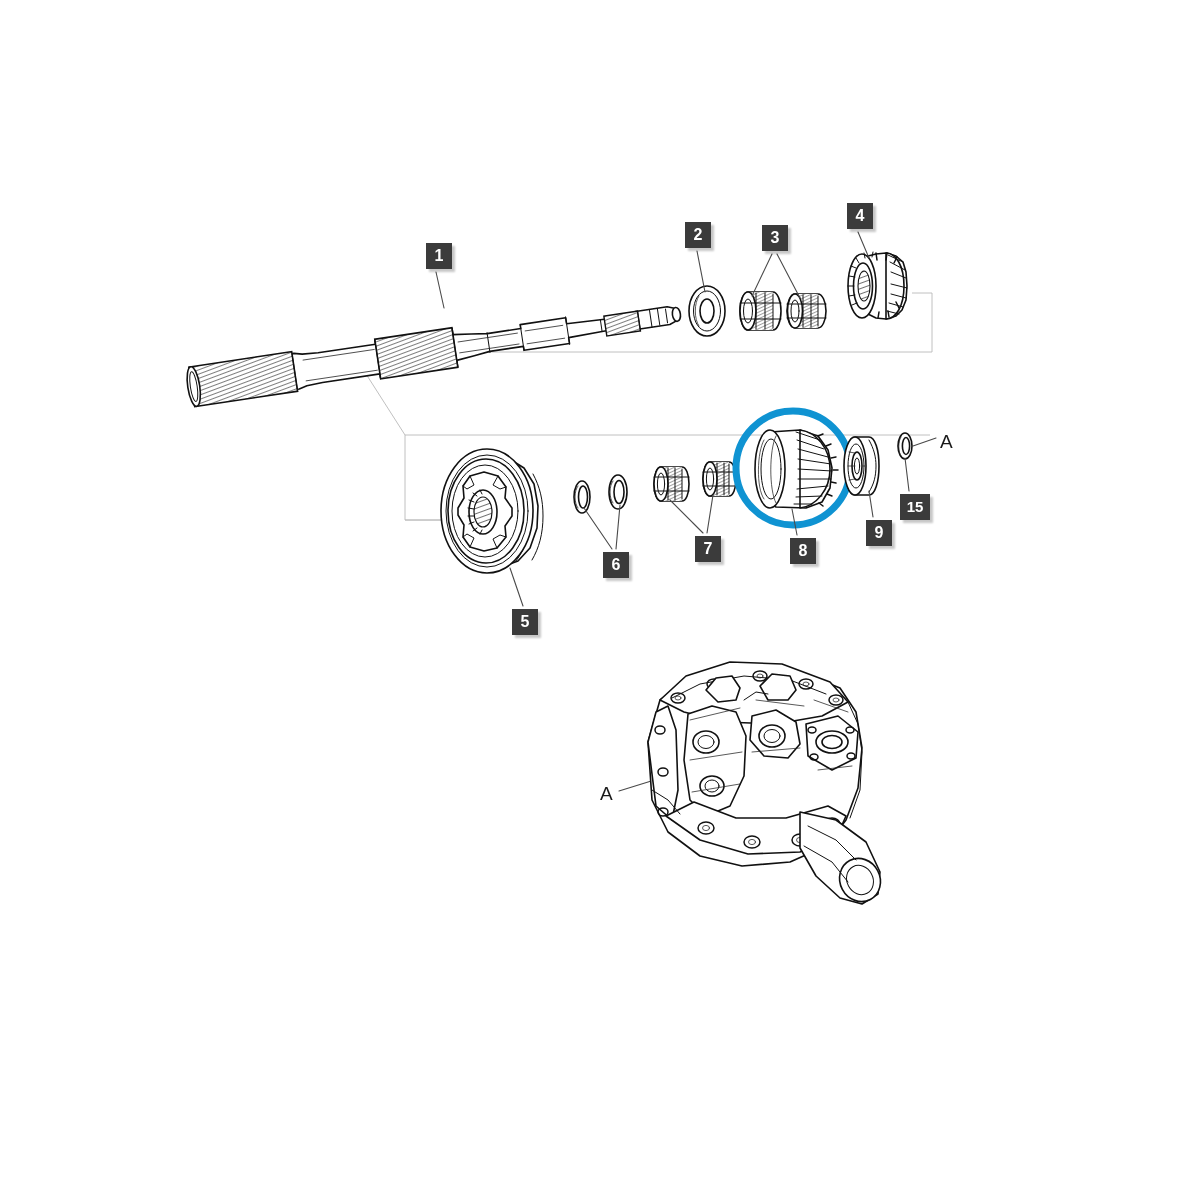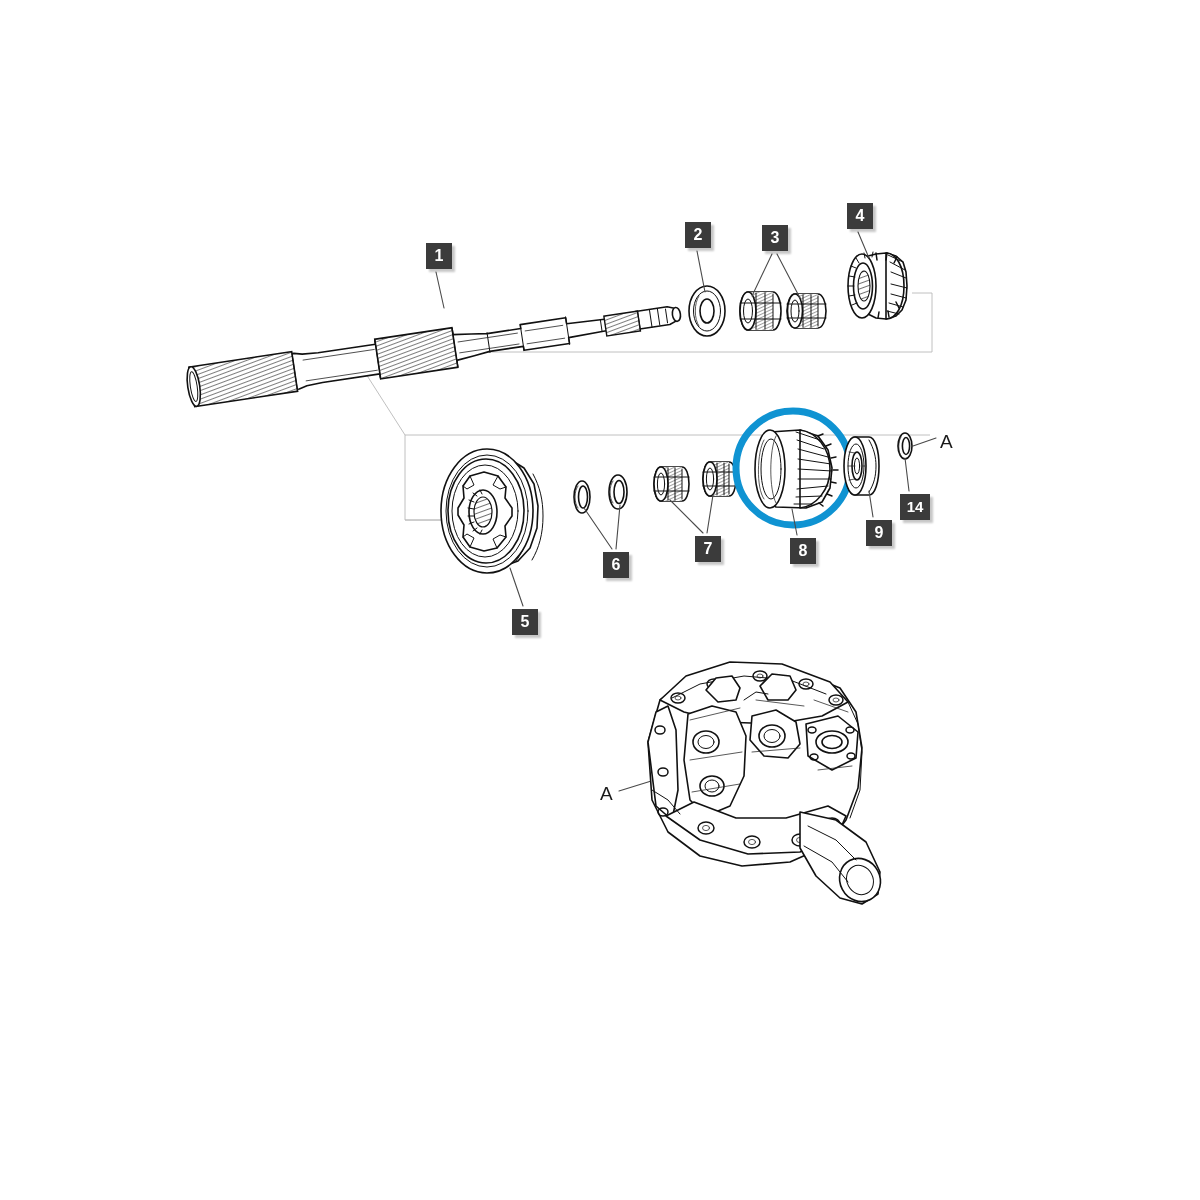--- a/index.html
+++ b/index.html
@@ -456,18 +456,18 @@
 
   <div class="callout" style="left:426px; top:243px;">1</div>
   <div class="callout" style="left:685px; top:222px;">2</div>
   <div class="callout" style="left:762px; top:225px;">3</div>
   <div class="callout" style="left:847px; top:203px;">4</div>
   <div class="callout" style="left:512px; top:609px;">5</div>
   <div class="callout" style="left:603px; top:552px;">6</div>
   <div class="callout" style="left:695px; top:536px;">7</div>
   <div class="callout" style="left:790px; top:538px;">8</div>
   <div class="callout" style="left:866px; top:520px;">9</div>
-  <div class="callout wide" style="left:900px; top:494px;">14</div>
+  <div class="callout wide" style="left:900px; top:494px;">15</div>
 
   <div class="ref-letter" style="left:940px; top:432px;">A</div>
   <div class="ref-letter" style="left:600px; top:784px;">A</div>
 
 </div>
 
 </body></html>

